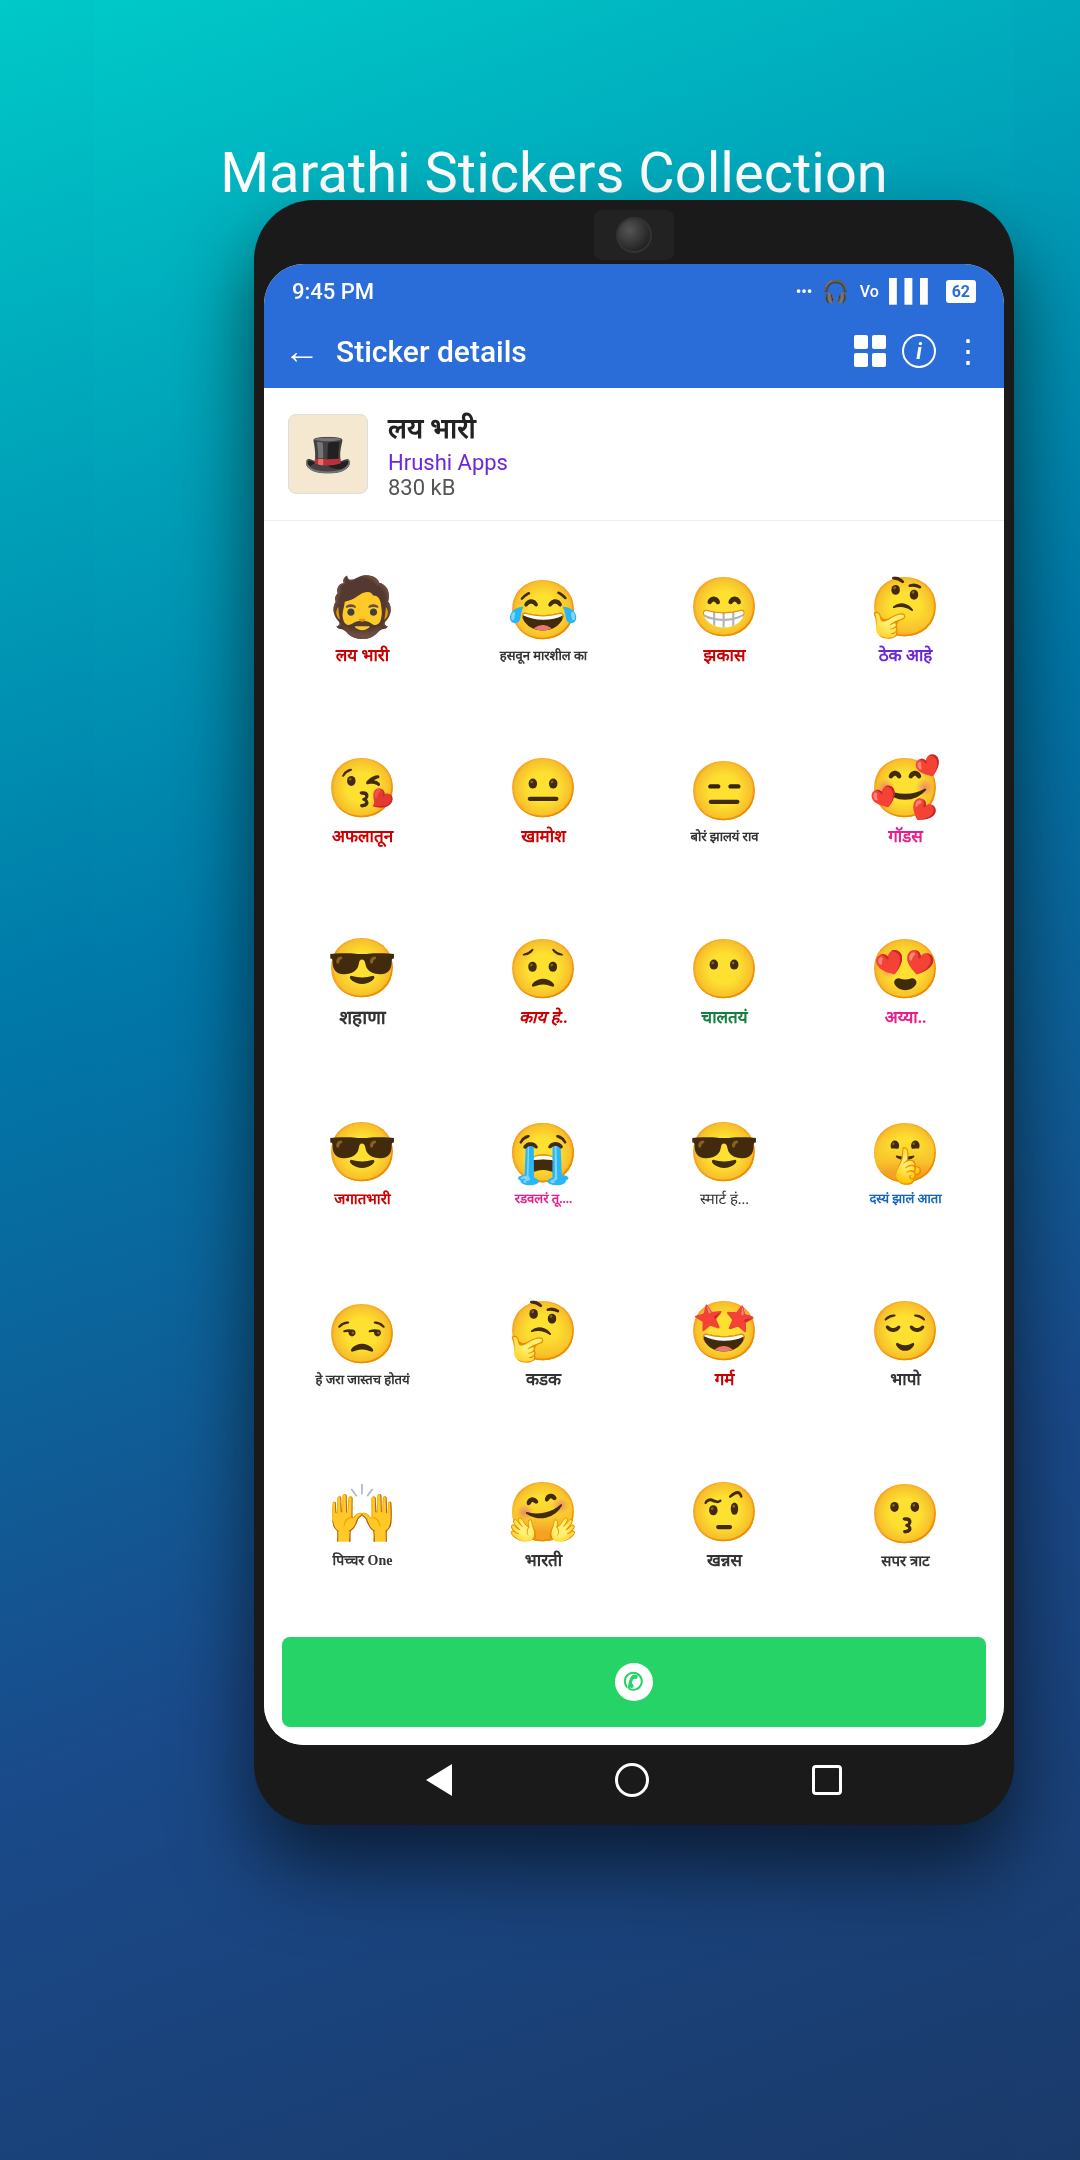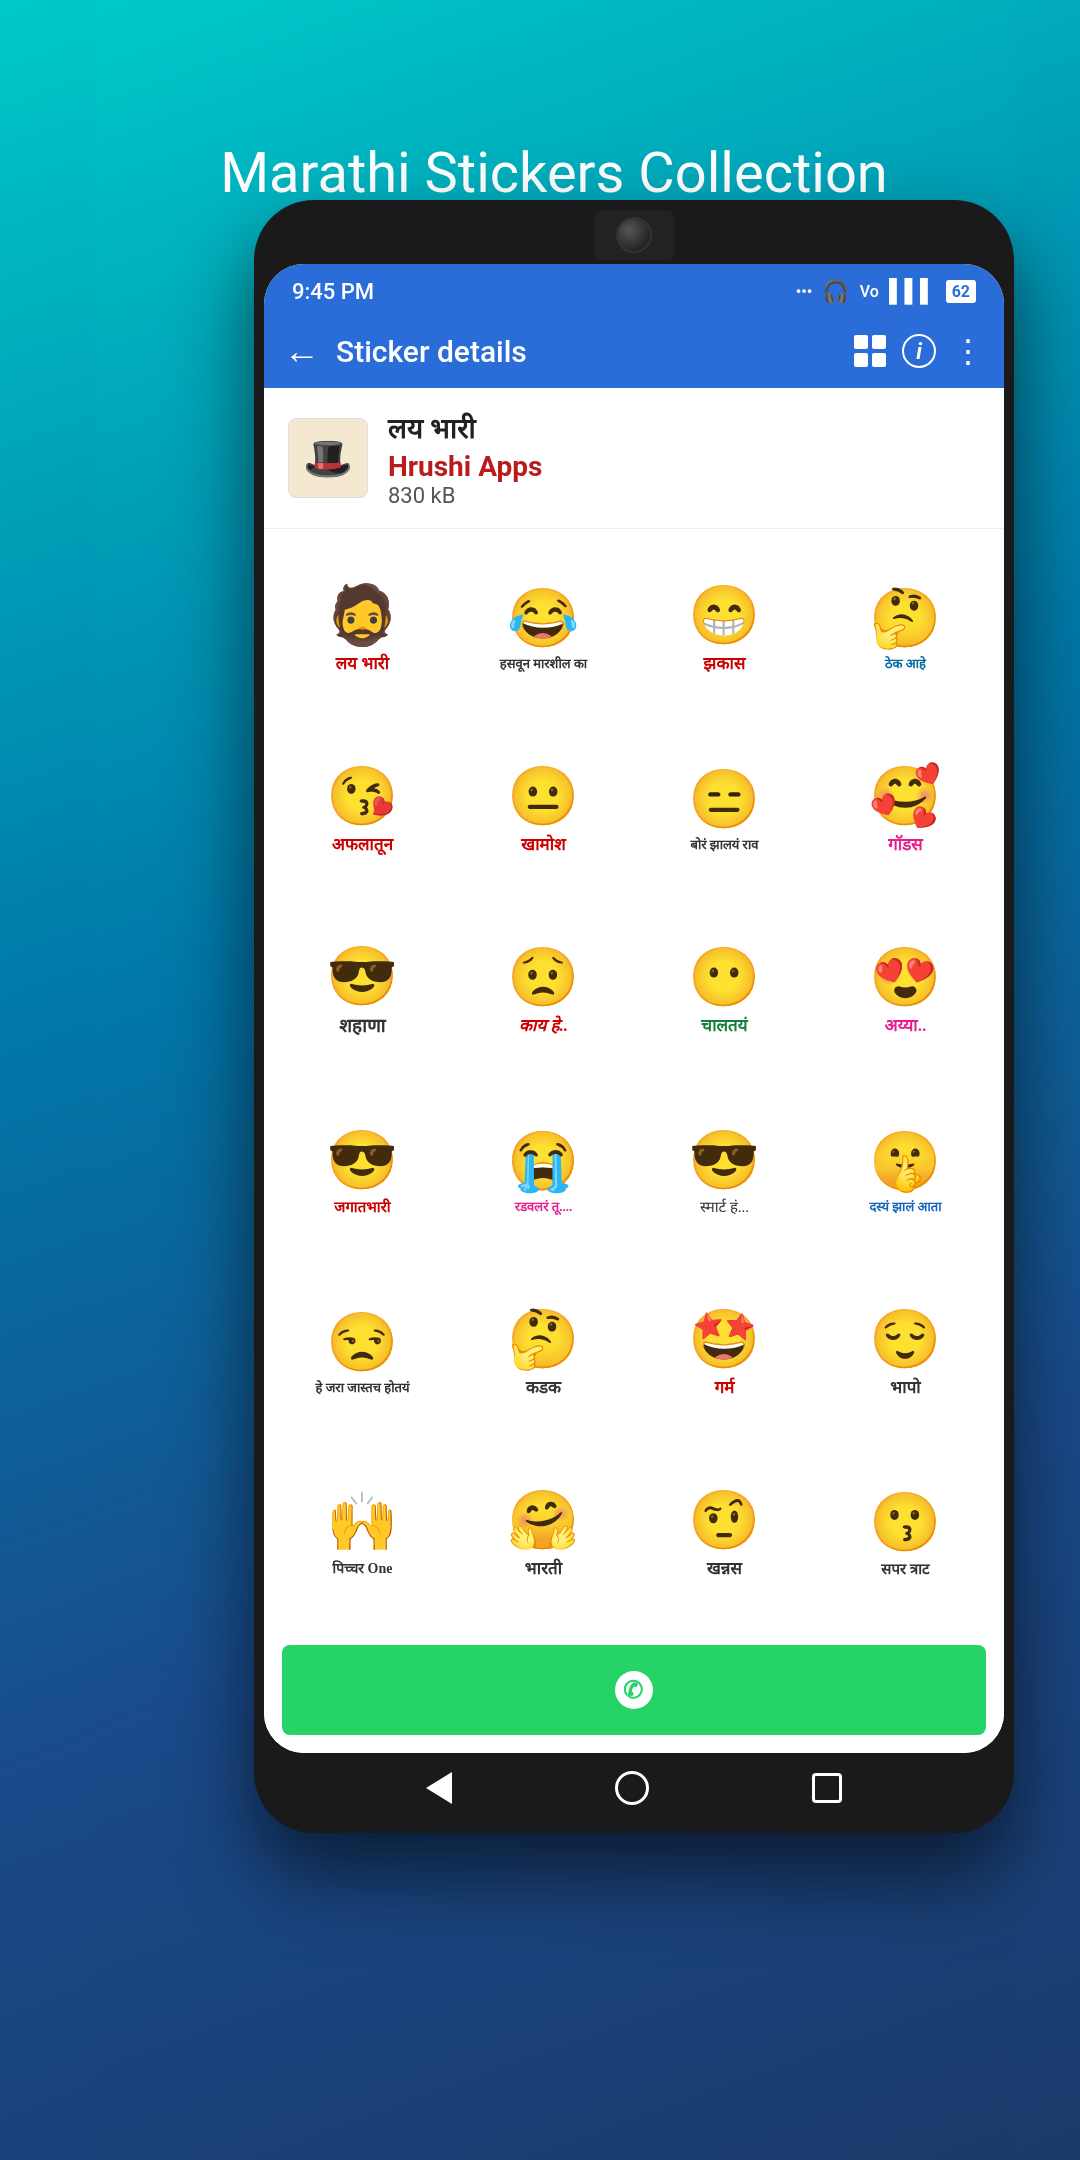--- a/index.html
+++ b/index.html
@@ -56,42 +56,42 @@
         <span style="font-size:32px;cursor:pointer;">⋮</span>
       </div>
 
       <div style="background:white;display:flex;align-items:center;padding:20px 24px;border-bottom:1px solid #eee;gap:20px;">
         <div style="width:80px;height:80px;background:#f5e8d0;border-radius:8px;display:flex;align-items:center;justify-content:center;font-size:36px;border:1px solid #ddd;flex-shrink:0;overflow:hidden;">
 
           <span style="font-size:40px;">🎩</span>
         </div>
         <div>
           <div style="font-size:28px;font-weight:700;color:#222;font-family:serif;">लय भारी</div>
-          <div style="font-size:28px;color:#b91c1c;margin-top:4px;font-weight:bold;">Hrushi Apps</div>
+          <div style="font-size:22px;color:#6d28d9;margin-top:4px;">Hrushi Apps</div>
           <div style="font-size:22px;color:#555;">830 kB</div>
         </div>
       </div>
 
       <div style="background:white;display:grid;grid-template-columns:repeat(4,1fr);padding:8px;">
 
         <div style="display:flex;flex-direction:column;align-items:center;justify-content:center;padding:8px 4px;aspect-ratio:1;cursor:pointer;">
           <span style="font-size:58px;">🧔</span>
           <span style="font-size:17px;font-weight:700;color:#cc0000;font-family:serif;text-align:center;margin-top:2px;">लय भारी</span>
         </div>
         <div style="display:flex;flex-direction:column;align-items:center;justify-content:center;padding:8px 4px;aspect-ratio:1;cursor:pointer;">
           <span style="font-size:58px;">😂</span>
           <span style="font-size:13px;font-weight:600;color:#333;font-family:serif;text-align:center;margin-top:2px;">हसवून मारशील का</span>
         </div>
         <div style="display:flex;flex-direction:column;align-items:center;justify-content:center;padding:8px 4px;aspect-ratio:1;cursor:pointer;">
           <span style="font-size:58px;">😁</span>
           <span style="font-size:17px;font-weight:700;color:#cc0000;font-family:serif;text-align:center;margin-top:2px;">झकास</span>
         </div>
         <div style="display:flex;flex-direction:column;align-items:center;justify-content:center;padding:8px 4px;aspect-ratio:1;cursor:pointer;">
           <span style="font-size:58px;">🤔</span>
-          <span style="font-size:13px;font-weight:600;color:#0369a1;font-family:serif;text-align:center;margin-top:2px;">ठेक आहे</span>
+          <span style="font-size:17px;font-weight:600;color:#6d28d9;font-family:serif;text-align:center;margin-top:2px;">ठेक आहे</span>
         </div>
 
         <div style="display:flex;flex-direction:column;align-items:center;justify-content:center;padding:8px 4px;aspect-ratio:1;cursor:pointer;">
           <span style="font-size:58px;">😘</span>
           <span style="font-size:17px;font-weight:700;color:#cc0000;font-family:serif;text-align:center;margin-top:2px;">अफलातून</span>
         </div>
         <div style="display:flex;flex-direction:column;align-items:center;justify-content:center;padding:8px 4px;aspect-ratio:1;cursor:pointer;">
           <span style="font-size:58px;">😐</span>
           <span style="font-size:17px;font-weight:700;color:#cc0000;font-family:serif;text-align:center;margin-top:2px;">खामोश</span>
         </div>

